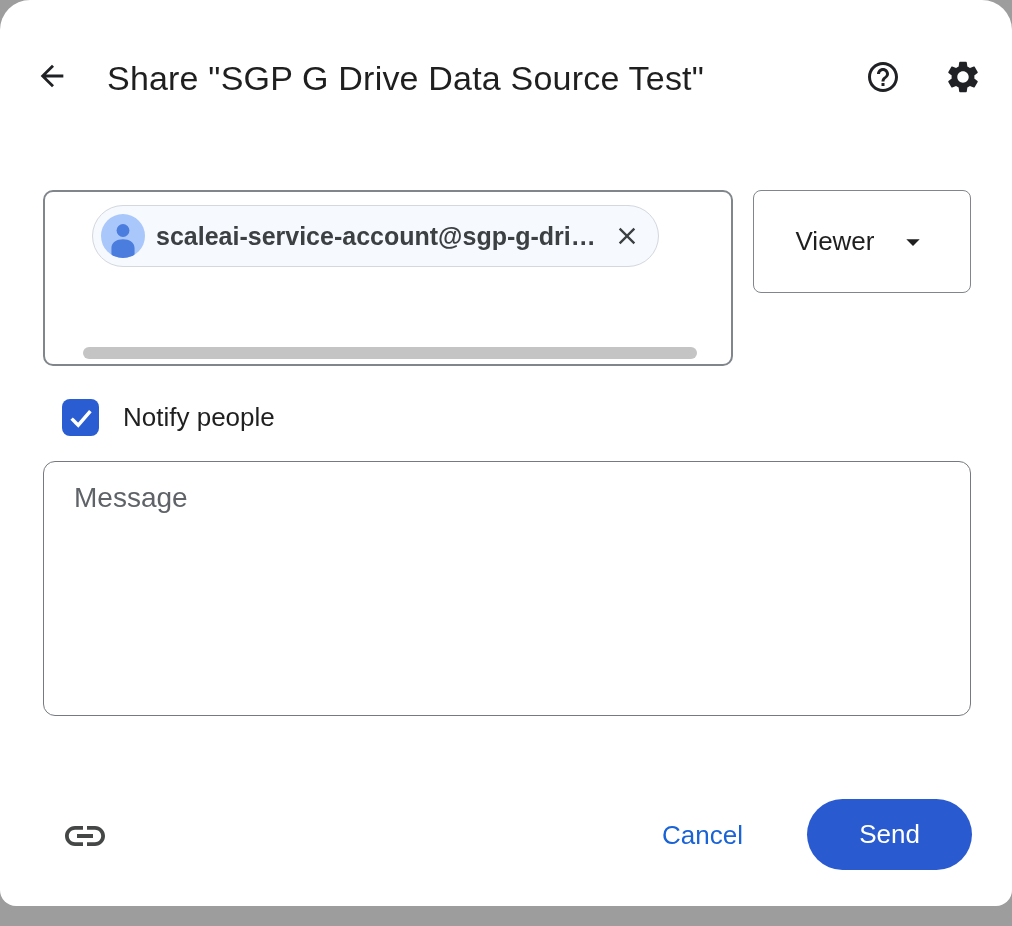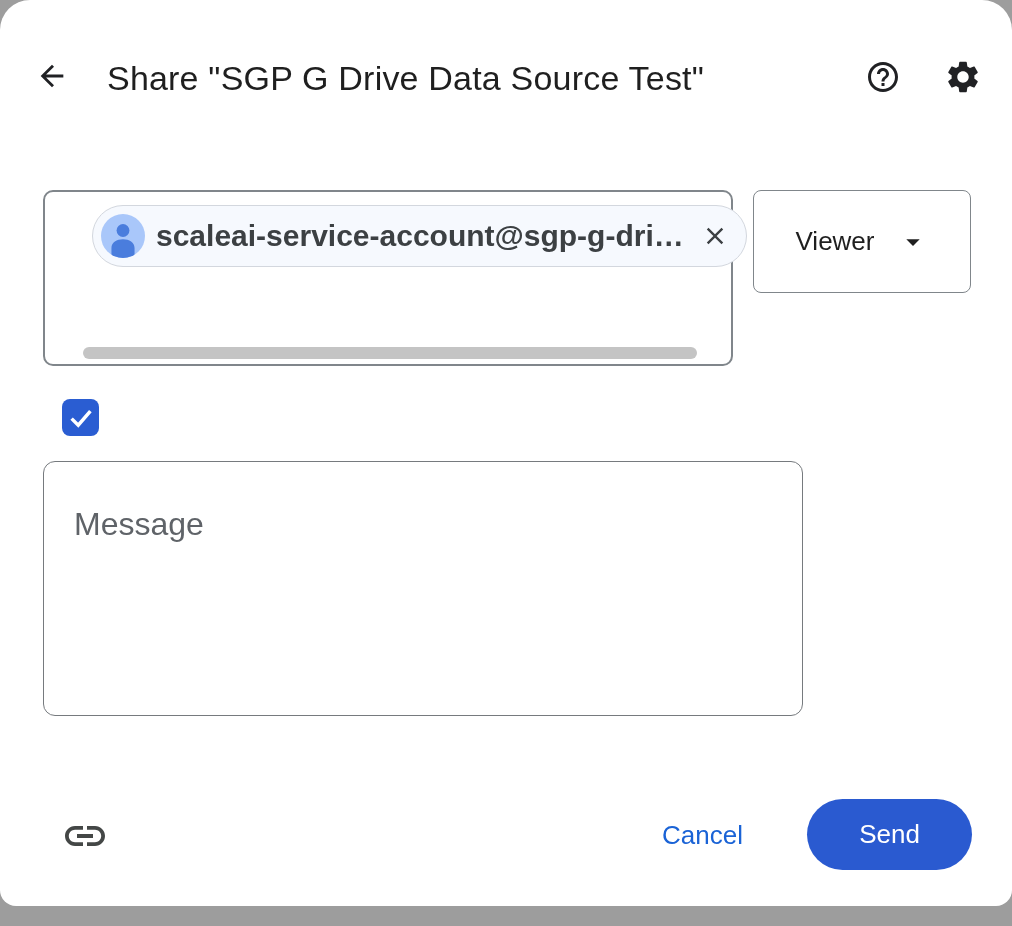--- a/index.html
+++ b/index.html
@@ -56,21 +56,21 @@
     height: 62px;
     display: inline-flex; align-items: center;
     background: #f6f9fe;
     border: 1px solid #d3d7de;
     border-radius: 31px;
     padding: 0 16px 0 8px;
   }
   .chip-avatar { width: 44px; height: 44px; flex: 0 0 auto; }
   .chip-email {
     margin-left: 11px;
-    font-size: 30px; font-weight: 700; color: #3c4043;
+    font-size: 25px; font-weight: 700; color: #3c4043;
     white-space: nowrap;
   }
   .chip-close {
     margin-left: 16px;
     width: 30px; height: 30px;
     border: none; background: transparent; cursor: pointer;
     display: flex; align-items: center; justify-content: center;
   }
   .hscrollbar {
     position: absolute; left: 38px; bottom: 5px;
@@ -99,26 +99,26 @@
     width: 37px; height: 37px;
     background: #2a5dd2;
     border-radius: 8px;
     display: flex; align-items: center; justify-content: center;
     flex: 0 0 auto;
   }
   .notify-label { font-size: 26px; color: #1f1f1f; }
   
   .message-input {
     position: absolute; left: 43px; top: 461px;
-    width: 760px; height: 255px;
+    width: 928px; height: 255px;
     border: 1.5px solid #767a7e;
     border-radius: 12px;
-    padding: 44px 30px;
+    padding: 20px 30px;
     font-family: "Liberation Sans", "DejaVu Sans", sans-serif;
-    font-size: 32px; color: #1f1f1f;
+    font-size: 28px; color: #1f1f1f;
     resize: none; outline: none;
   }
   .message-input::placeholder { color: #5f6368; opacity: 1; }
   
   .copy-link-btn {
     position: absolute; left: 56px; top: 808px;
     width: 58px; height: 56px;
     border: none; background: transparent; cursor: pointer;
     display: flex; align-items: center; justify-content: center;
   }
@@ -208,20 +208,21 @@
   </div>
 
   <div class="notify-row">
     <span class="checkbox">
       <span>
         <svg width="30" height="30" viewBox="0 0 24 24" fill="none" stroke="#ffffff" stroke-width="2.8">
           <polyline points="4.5,12.5 9.8,17.8 19.5,6.5"></polyline>
         </svg>
       </span>
     </span>
+    <span class="notify-label">Notify people</span>
   </div>
 
   <textarea class="message-input" placeholder="Message" style=""></textarea>
 
   <button class="copy-link-btn">
     <span>
       <svg width="48" height="48" viewBox="0 0 24 24" fill="#444746">
         <path d="M3.9 12c0-1.71 1.39-3.1 3.1-3.1h4V7H7c-2.76 0-5 2.24-5 5s2.24 5 5 5h4v-1.9H7c-1.71 0-3.1-1.39-3.1-3.1zM8 13h8v-2H8v2zm9-6h-4v1.9h4c1.71 0 3.1 1.39 3.1 3.1s-1.39 3.1-3.1 3.1h-4V17h4c2.76 0 5-2.24 5-5s-2.24-5-5-5z"></path>
       </svg>
     </span>

